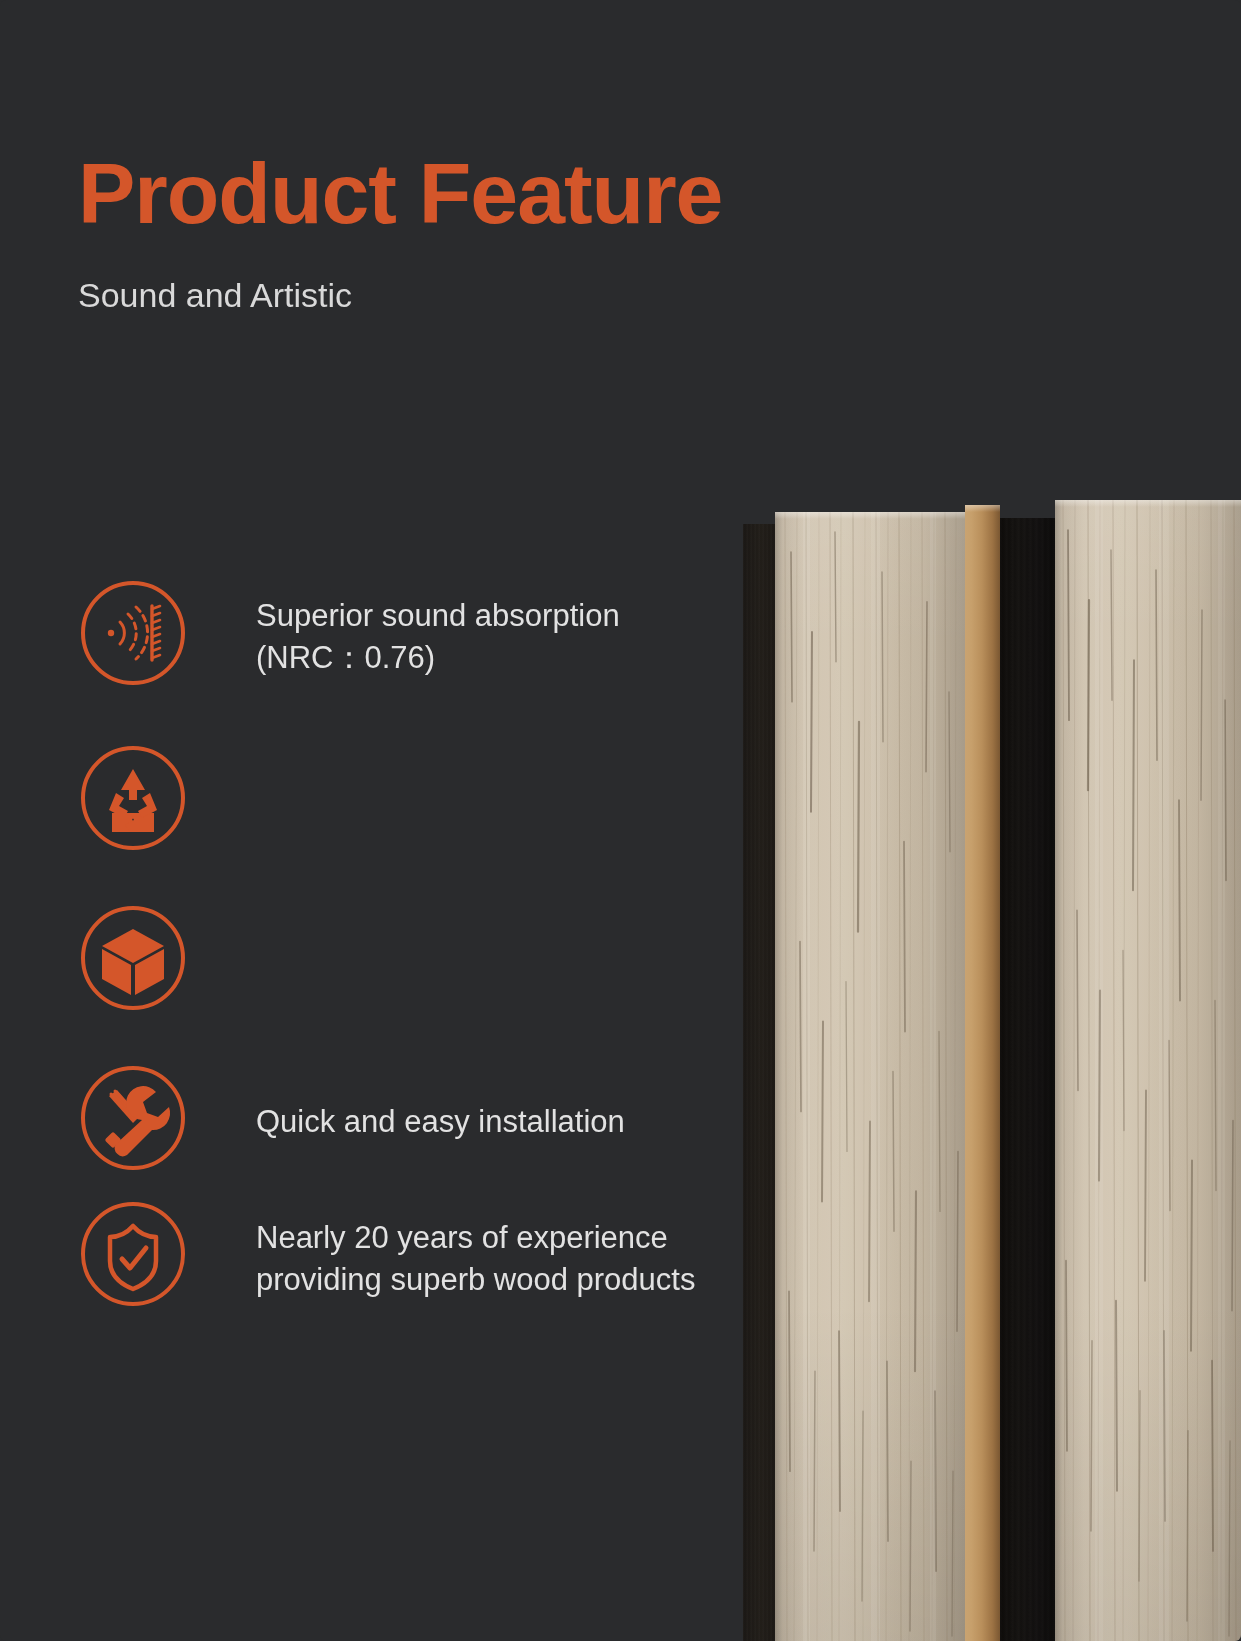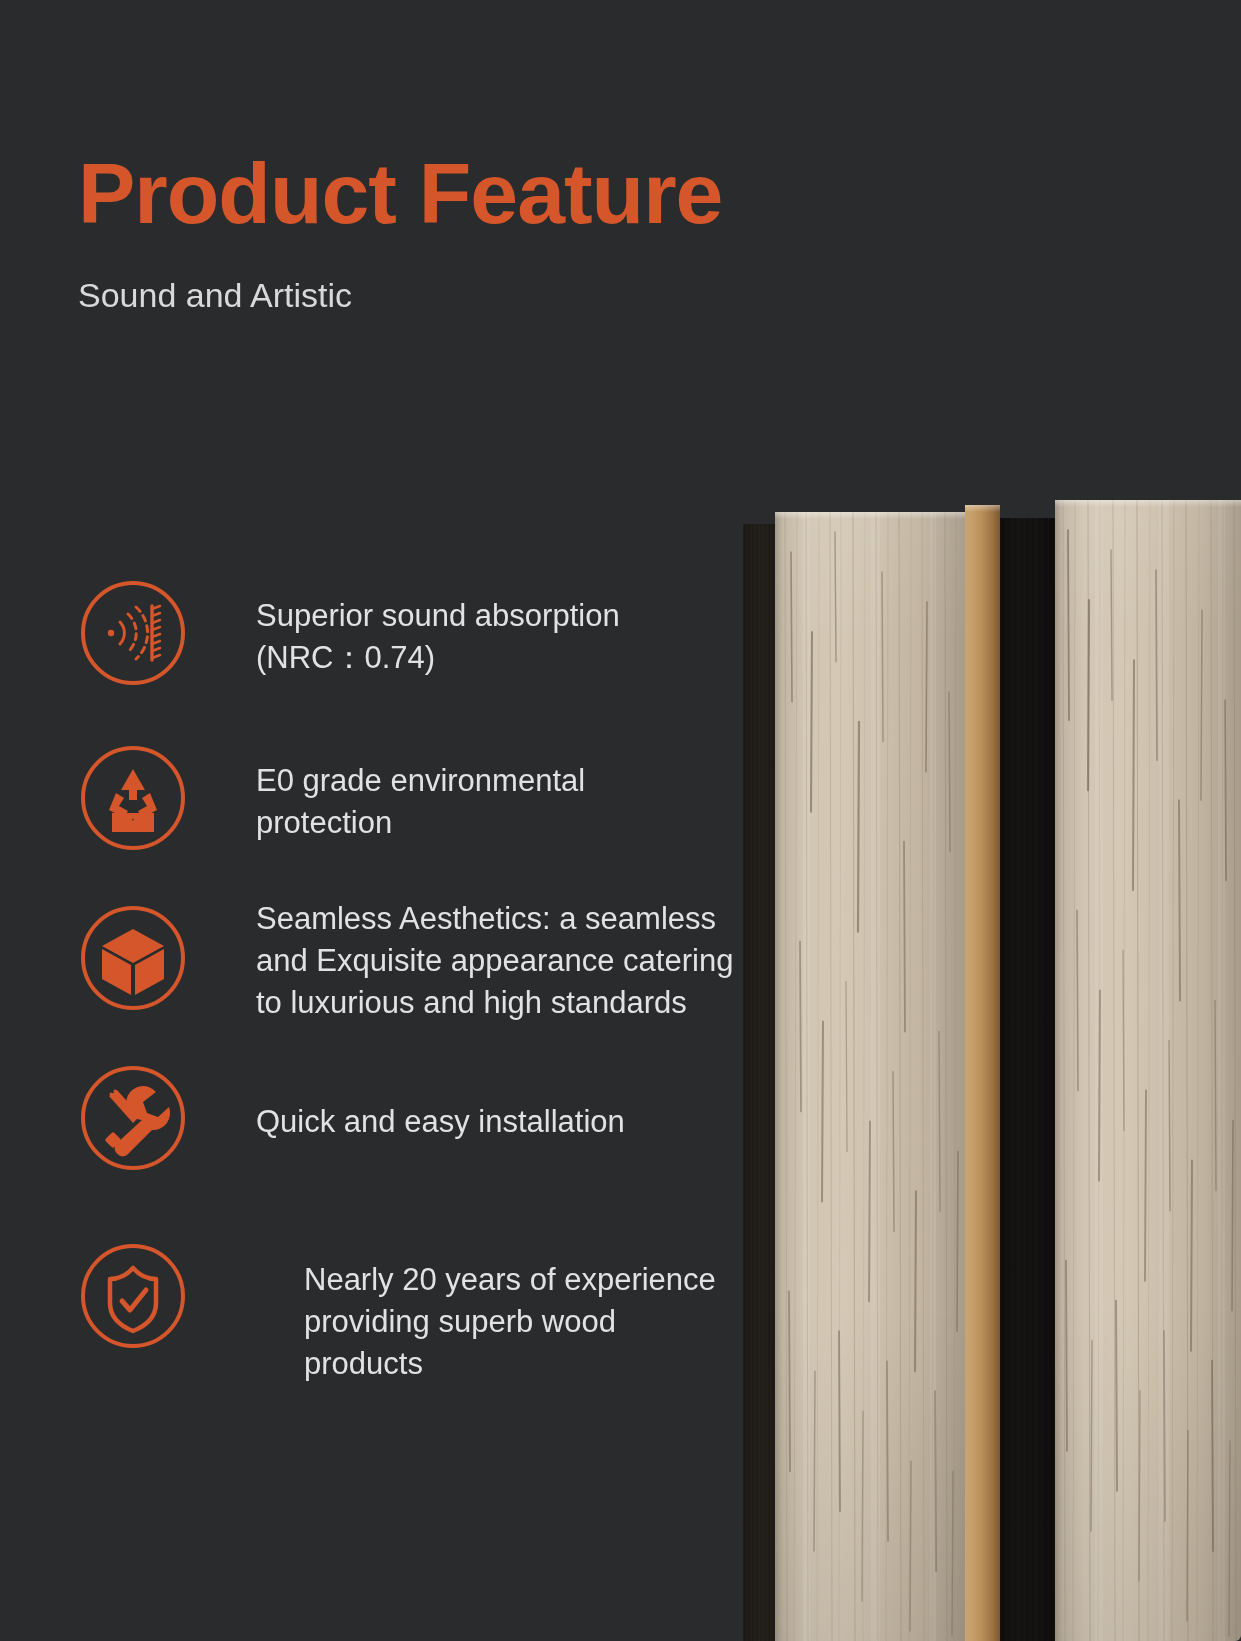--- a/index.html
+++ b/index.html
@@ -85,21 +85,21 @@
     line-height: 1.35;
     color: #e2e2e2;
     white-space: pre-line;
   }
 
   
   #row-0 { top: 0px; }
   #row-1 { top: 165px; }
   #row-2 { top: 325px; }
   #row-3 { top: 485px; }
-  #row-4 { top: 663px; gap: 48px; }
+  #row-4 { top: 621px; }
 
   #row-0 .feature-text { padding-top: 17px; }
   #row-1 .feature-text { padding-top: 17px; }
   #row-2 .feature-text { padding-top: -2px; margin-top: -5px; }
   #row-3 .feature-text { padding-top: 38px; }
   #row-4 .feature-text { padding-top: 18px; }
 
   
   .panel {
     position: absolute;
@@ -351,52 +351,47 @@
             <line x1="74" y1="45" x2="82" y2="42"></line>
             <line x1="74" y1="52" x2="82" y2="49"></line>
             <line x1="74" y1="59" x2="82" y2="56"></line>
             <line x1="74" y1="66" x2="82" y2="63"></line>
             <line x1="74" y1="73" x2="82" y2="70"></line>
             <line x1="74" y1="80" x2="82" y2="77"></line>
           </g>
         </svg>
       </div>
       <div class="feature-text">Superior sound absorption
-(NRC：0.74)</div>
+(NRC：0.76)</div>
     </div>
 
     <div class="feature-row" id="row-1">
       <div class="feature-icon">
         <svg viewBox="0 0 110 110">
           <circle cx="55" cy="55" r="50" fill="none" stroke="#d4562a" stroke-width="4"></circle>
           <g fill="#d4562a">
             <path d="M55 26 L67 47 L59 47 L59 57 L51 57 L51 47 L43 47 Z"></path>
             <path d="M38 50 L46 55 L41 63 L50 68 L46 75 L31 67 Z"></path>
             <path d="M34 70 L58 70 L54 77 L63 82 L58 89 L34 89 Z"></path>
             <path d="M76 70 L52 70 L56 77 L47 82 L52 89 L76 89 Z"></path>
             <path d="M72 50 L64 55 L69 63 L60 68 L64 75 L79 67 Z"></path>
           </g>
         </svg>
       </div>
-      <div class="feature-text">E0 grade environmental
-protection</div>
     </div>
 
     <div class="feature-row" id="row-2">
       <div class="feature-icon">
         <svg viewBox="0 0 110 110">
           <circle cx="55" cy="55" r="50" fill="none" stroke="#d4562a" stroke-width="4"></circle>
           <polygon points="55,26 86,43 55,60 24,43" fill="#d4562a"></polygon>
           <polygon points="24,46 53,62 53,92 24,76" fill="#d4562a"></polygon>
           <polygon points="86,46 57,62 57,92 86,76" fill="#d4562a"></polygon>
         </svg>
       </div>
-      <div class="feature-text">Seamless Aesthetics:  a seamless
-and Exquisite appearance catering
-to luxurious and high standards</div>
     </div>
 
     <div class="feature-row" id="row-3">
       <div class="feature-icon">
         <svg viewBox="0 0 110 110">
           <circle cx="55" cy="55" r="50" fill="none" stroke="#d4562a" stroke-width="4"></circle>
           <g fill="#d4562a">
             <path d="M31 33 L39 27 L62 53 L55 60 Z"></path>
             <path d="M28 36 L25 40 L31 81 L39 76 Z" opacity="0"></path>
             <rect x="29" y="71" width="12" height="12" rx="2" transform="rotate(45 35 77)"></rect>

